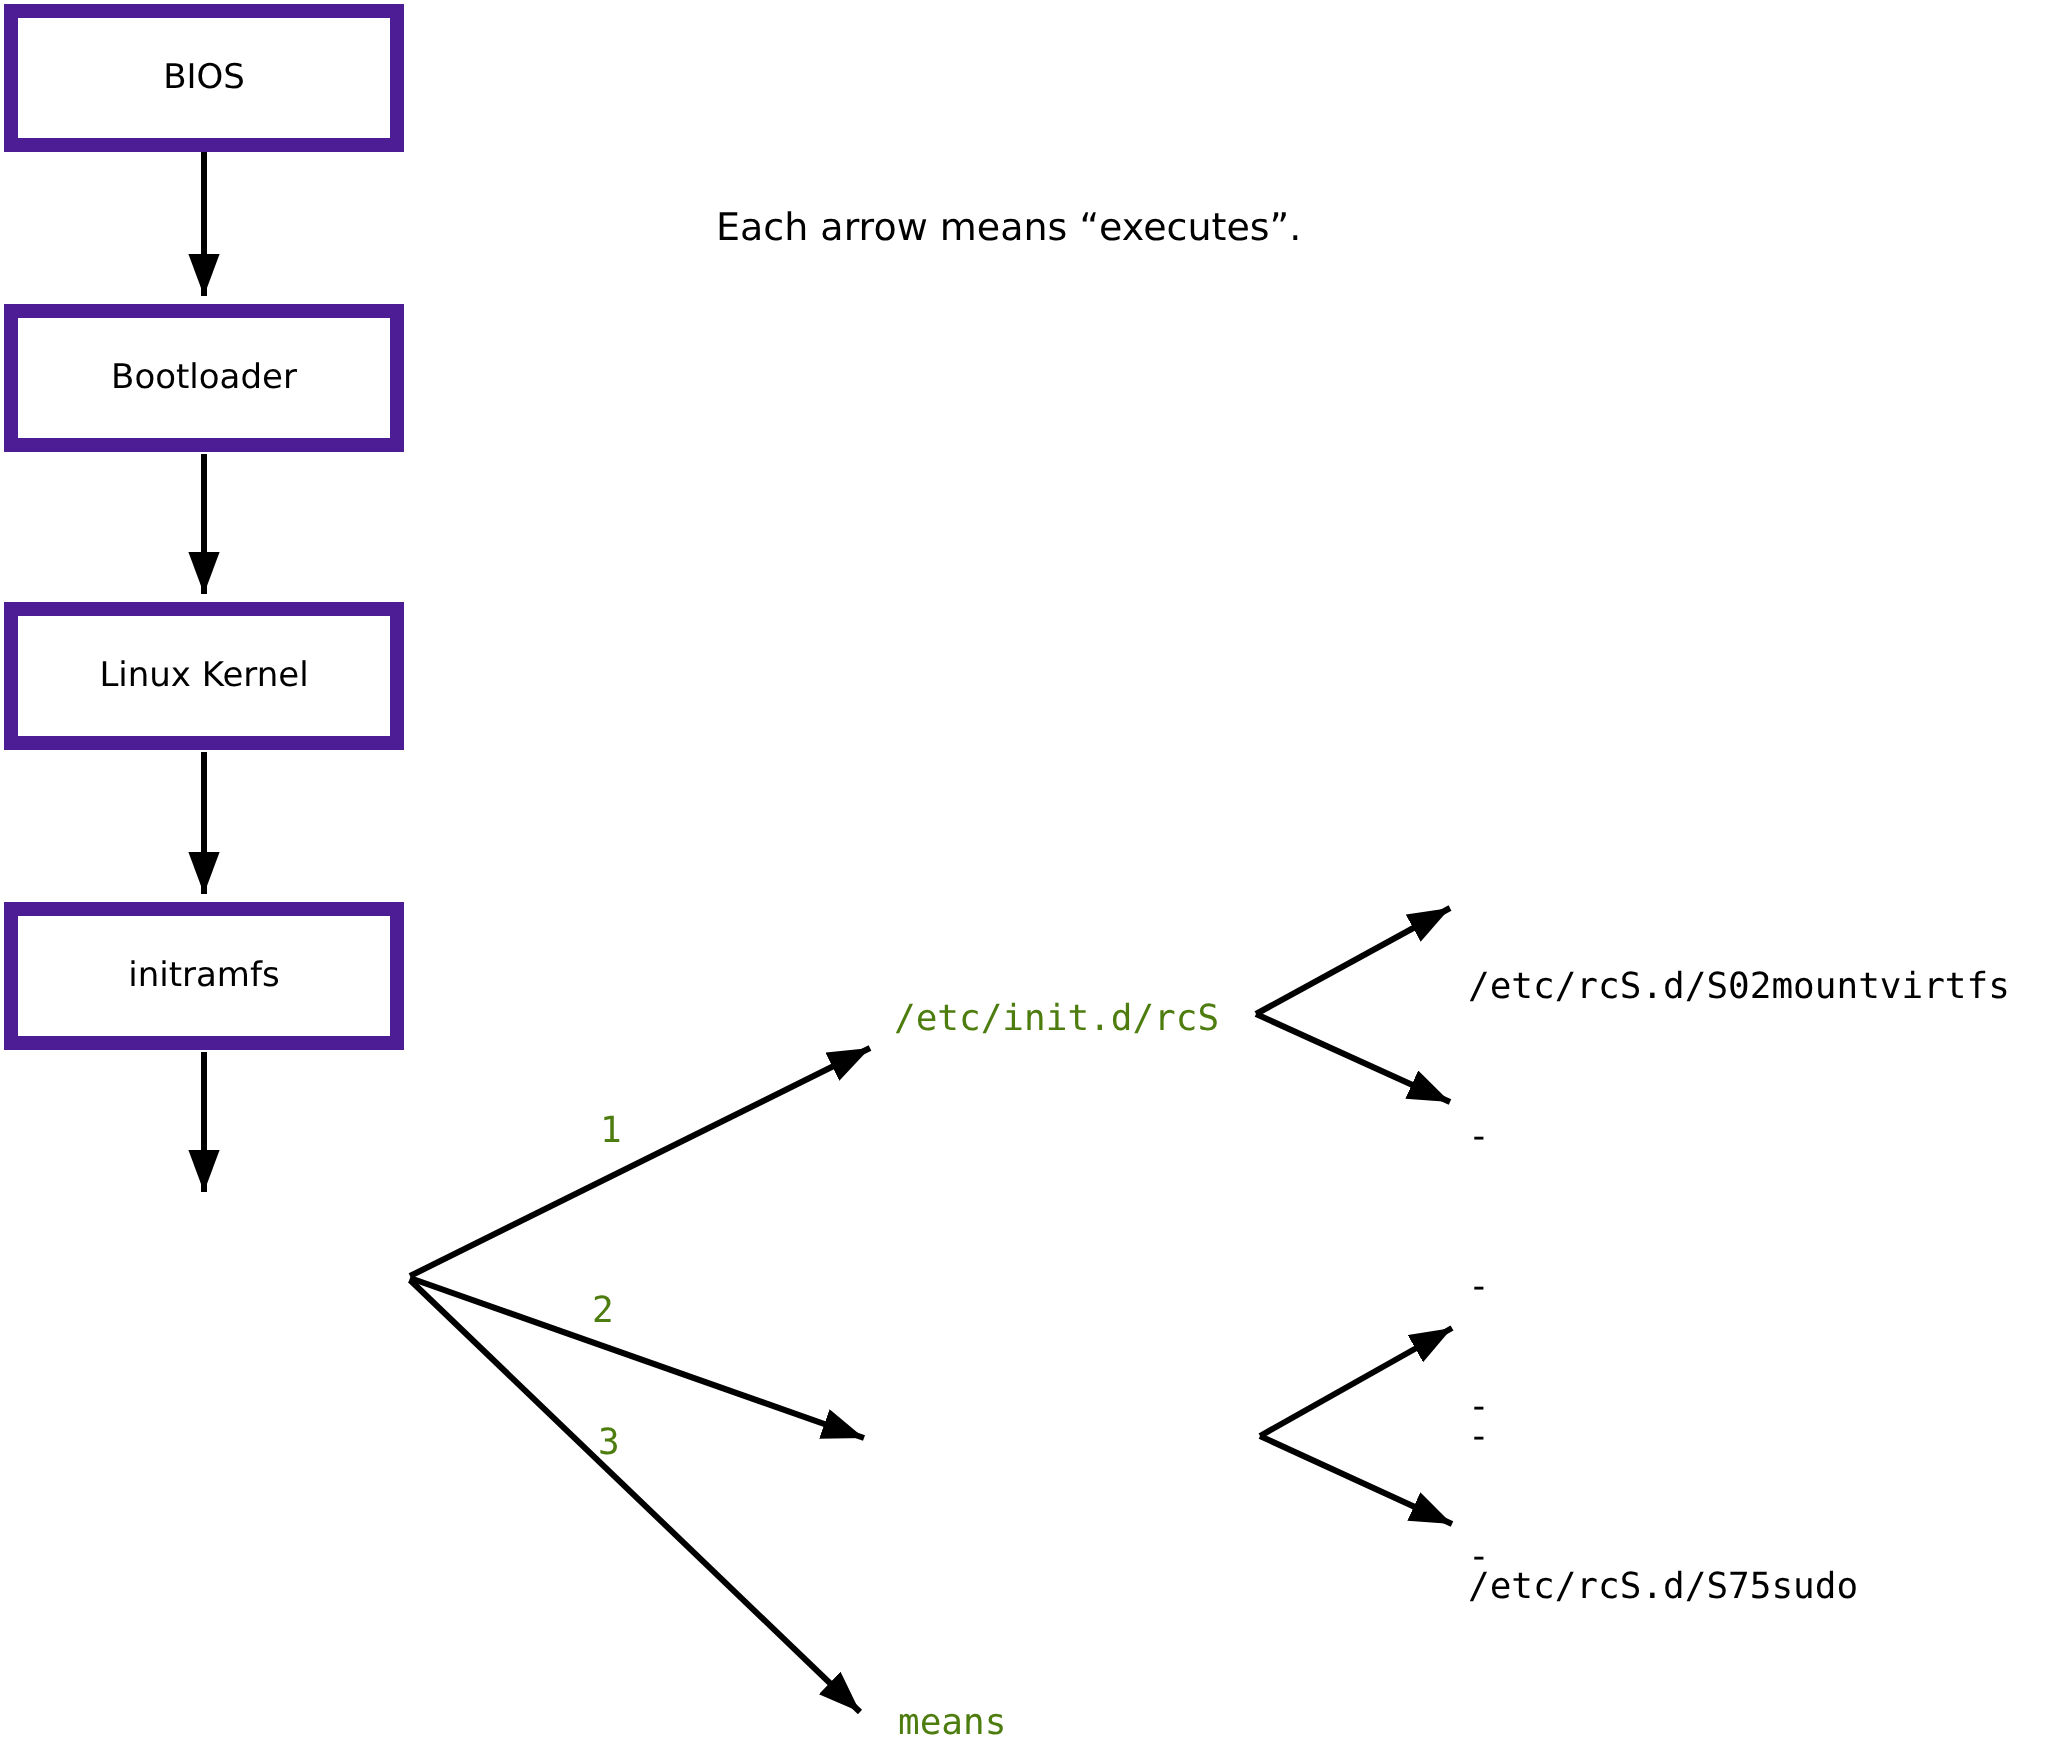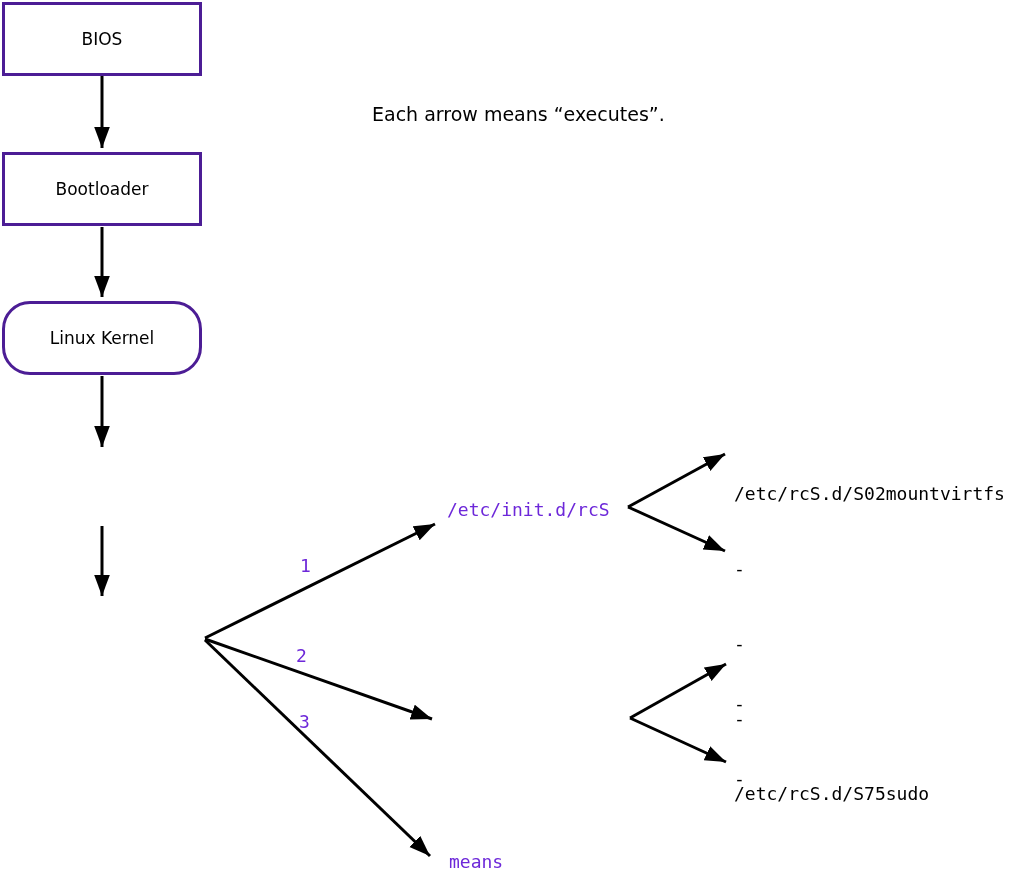--- a/index.html
+++ b/index.html
@@ -22,50 +22,50 @@
     top: 0;
     width: 1024px;
     height: 875px;
   }
   .box {
     position: absolute;
     left: 2px;
     width: 200px;
     height: 74px;
     box-sizing: border-box;
-    border: 3px solid #4c1d95;
+    border: 7px solid #4c1d95;
     background: #ffffff;
     display: flex;
     align-items: center;
     justify-content: center;
     font-size: 17px;
     font-family: "DejaVu Sans", sans-serif;
   }
   .box-bios       { top: 2px; }
   .box-bootloader { top: 152px; }
-  .box-kernel     { top: 301px; border-radius: 28px; }
+  .box-kernel     { top: 301px; }
   .box-initramfs  { top: 451px; }
   .box-init       { top: 600px; }
 
   .note {
     position: absolute;
-    left: 372px;
+    left: 358px;
     top: 103px;
     font-size: 19px;
     font-family: "DejaVu Sans", sans-serif;
     white-space: pre;
   }
 
   .mono {
     position: absolute;
     font-family: "DejaVu Sans Mono", monospace;
     font-size: 18px;
     line-height: 21px;
     white-space: pre;
-    color: #6d28d9;
+    color: #4d7c0f;
   }
   .num-1 { left: 300px; top: 555px; }
   .num-2 { left: 296px; top: 645px; }
   .num-3 { left: 299px; top: 711px; }
 
   .target-rcs   { left: 447px; top: 499px; }
   .target-rc2   { left: 441px; top: 706px; }
   .target-getty { left: 449px; top: 851px; }
 
   .script-block {
@@ -113,20 +113,23 @@
 
   <div class="box box-bios">
     <span>BIOS</span>
   </div>
   <div class="box box-bootloader">
     <span>Bootloader</span>
   </div>
   <div class="box box-kernel">
     <span>Linux Kernel</span>
   </div>
+  <div class="box box-initramfs">
+    <span>initramfs</span>
+  </div>
 
   <div class="mono num-1">1</div>
   <div class="mono num-2">2</div>
   <div class="mono num-3">3</div>
 
   <div class="mono target-rcs">/etc/init.d/rcS</div>
   <div class="mono target-getty">means</div>
 
   <div class="script-block scripts-rcs">
     <div>/etc/rcS.d/S02mountvirtfs</div>

